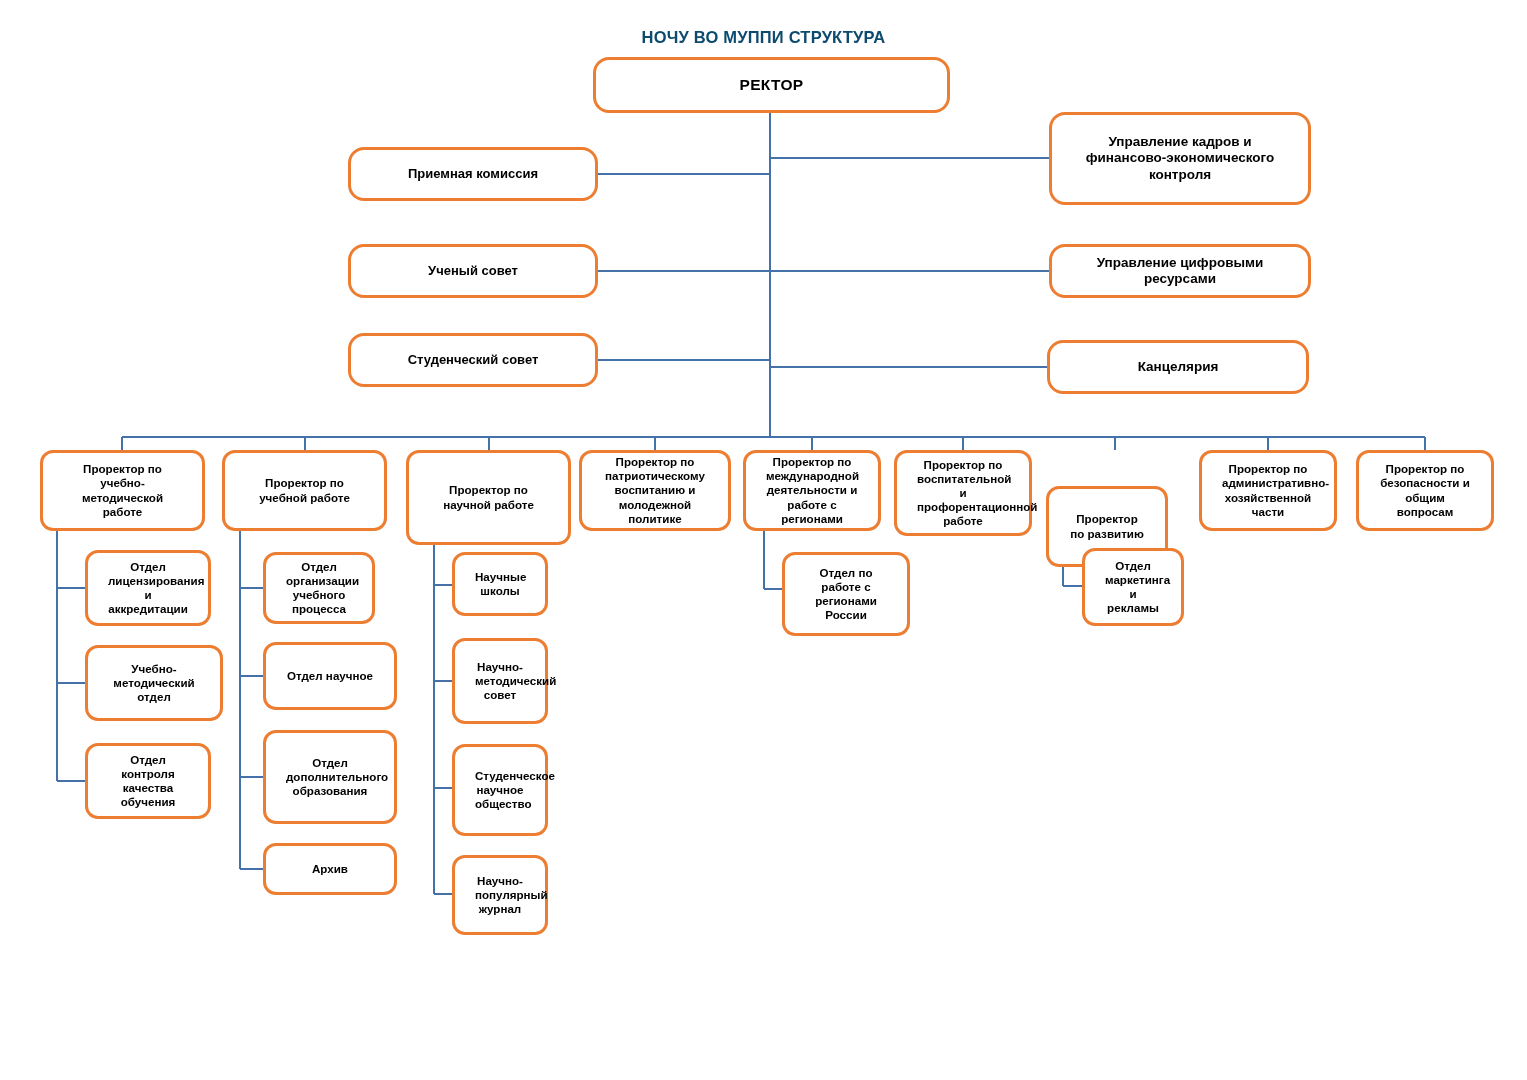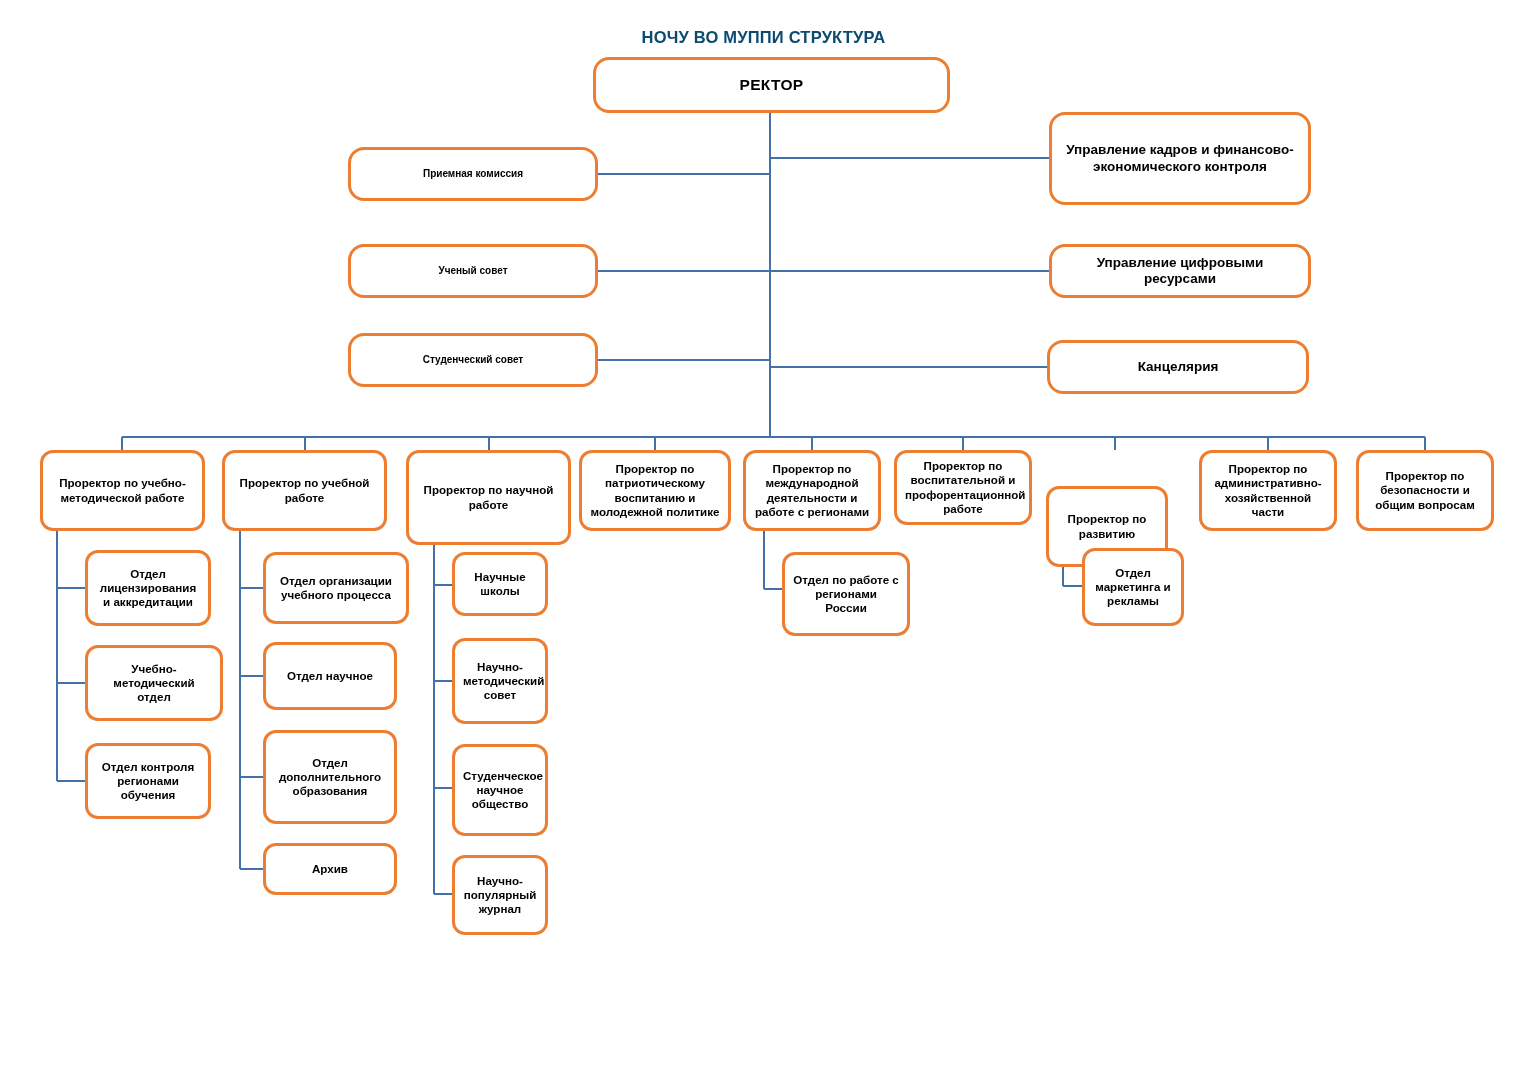--- a/index.html
+++ b/index.html
@@ -36,34 +36,34 @@
     position: absolute;
     z-index: 2;
     box-sizing: border-box;
     background: #ffffff;
     border: 3px solid #ED7D31;
     border-radius: 14px;
     display: flex;
     align-items: center;
     justify-content: center;
     text-align: center;
-    padding: 4px 8px;
+    padding: 4px 20px;
     font-weight: bold;
     line-height: 1.22;
     color: #000000;
   }
   .node .txt {
     display: block;
     width: 100%;
     white-space: pre-line;
   }
 
   
   .rector      { font-size: 15.5px; letter-spacing: .3px; border-radius: 16px; }
-  .side        { font-size: 10px; border-radius: 16px; }
+  .side        { font-size: 13px; border-radius: 16px; }
   .right       { font-size: 13.5px; border-radius: 16px; }
   .prorector   { font-size: 11.6px; border-radius: 13px; }
   .dept        { font-size: 11.6px; border-radius: 13px; }
 
   
   #chart-title {
     position: absolute;
     z-index: 3;
     left: 0;
     top: 28px;
@@ -164,44 +164,44 @@
   </div>
   <div class="node prorector" style="left:406px; top:450px; width:165px; height:95px;">
     <span class="txt">Проректор по научной работе</span>
   </div>
   <div class="node prorector" style="left:579px; top:450px; width:152px; height:81px;">
     <span class="txt">Проректор по патриотическому воспитанию и молодежной политике</span>
   </div>
   <div class="node prorector" style="left:743px; top:450px; width:138px; height:81px;">
     <span class="txt">Проректор по международной деятельности и работе с регионами</span>
   </div>
-  <div class="node prorector" style="left:894px; top:450px; width:138px; height:75px;justify-content:flex-end;">
+  <div class="node prorector" style="left:894px; top:450px; width:138px; height:86px;justify-content:flex-end;">
     <span class="txt">Проректор по воспитательной и профорентационной работе</span>
   </div>
   <div class="node prorector" style="left:1046px; top:450px; width:122px; height:81px;margin-top:36px;">
     <span class="txt">Проректор по развитию</span>
   </div>
   <div class="node prorector" style="left:1199px; top:450px; width:138px; height:81px;">
     <span class="txt">Проректор по административно-хозяйственной части</span>
   </div>
   <div class="node prorector" style="left:1356px; top:450px; width:138px; height:81px;">
     <span class="txt">Проректор по безопасности и общим вопросам</span>
   </div>
 
   <div class="node dept" style="left:85px; top:550px; width:126px; height:76px;">
     <span class="txt">Отдел лицензирования и аккредитации</span>
   </div>
   <div class="node dept" style="left:85px; top:645px; width:138px; height:76px;">
     <span class="txt">Учебно-методический отдел</span>
   </div>
   <div class="node dept" style="left:85px; top:743px; width:126px; height:76px;">
-    <span class="txt">Отдел контроля регионами обучения</span>
-  </div>
-
-  <div class="node dept" style="left:263px; top:552px; width:146px; height:72px;text-align:center;">
+    <span class="txt">Отдел контроля качества обучения</span>
+  </div>
+
+  <div class="node dept" style="left:263px; top:552px; width:112px; height:72px;text-align:center;">
     <span class="txt">Отдел организации учебного процесса</span>
   </div>
   <div class="node dept" style="left:263px; top:642px; width:134px; height:68px;">
     <span class="txt">Отдел научное</span>
   </div>
   <div class="node dept" style="left:263px; top:730px; width:134px; height:94px;">
     <span class="txt">Отдел дополнительного образования</span>
   </div>
   <div class="node dept" style="left:263px; top:843px; width:134px; height:52px;">
     <span class="txt">Архив</span>

